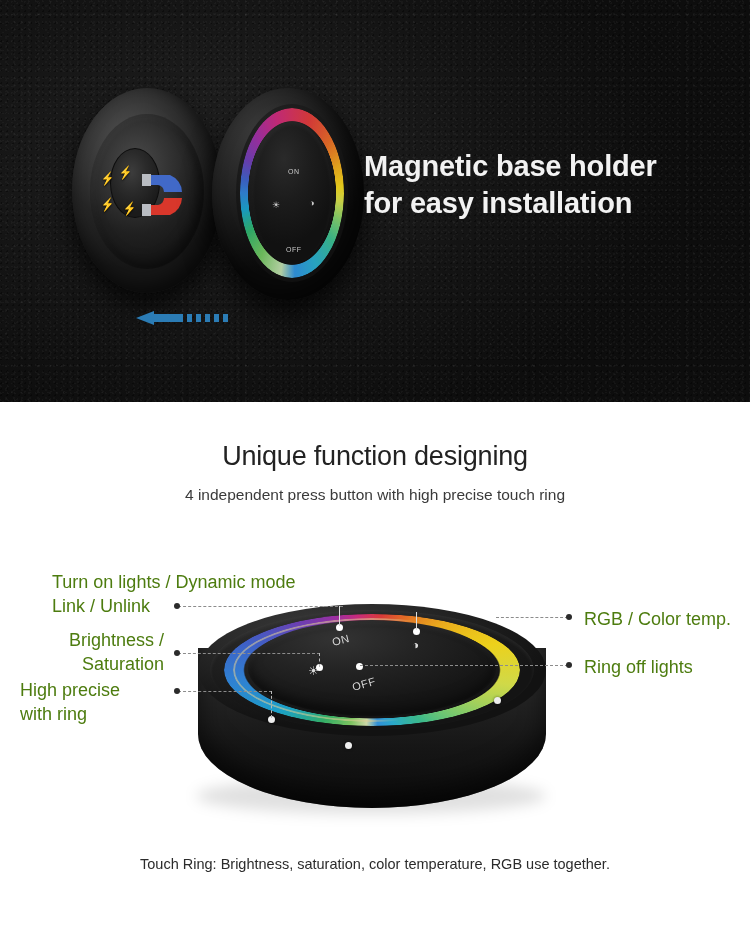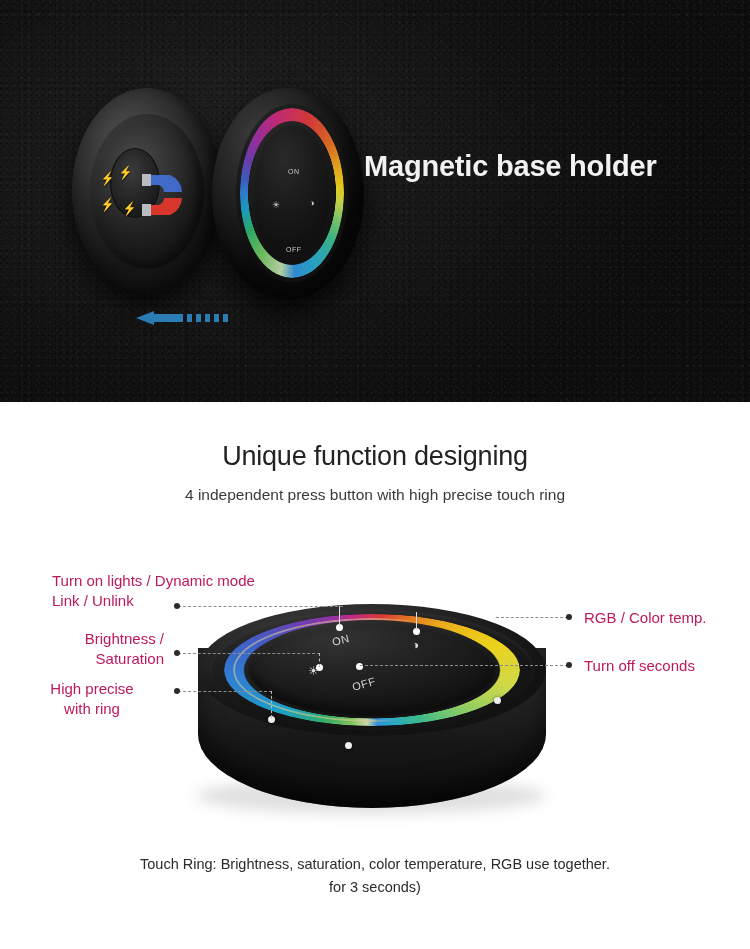--- a/index.html
+++ b/index.html
@@ -173,21 +173,21 @@
     box-shadow:inset 0 2px 6px rgba(255,255,255,.06), inset 0 -6px 12px rgba(0,0,0,.5);
   }
   .pbtn { position:absolute; color:#dadada; font-size:11px; letter-spacing:.6px; }
   .pglyph { position:absolute; color:#dcdcdc; font-size:12px; }
   .ringdot { position:absolute; width:7px; height:7px; border-radius:50%; background:#eee;
              box-shadow:0 0 3px rgba(0,0,0,.5); }
   .leaddot-w { position:absolute; width:7px; height:7px; border-radius:50%; background:#fff; }
   .leadline-w { position:absolute; width:1px; background:#ddd; }
 
   
-  .cal-label { position:absolute; font-size:15px; color:#be185d; line-height:1.32; }
+  .cal-label { position:absolute; font-size:18px; color:#4d7c0f; line-height:1.32; }
   .cal-dot { position:absolute; width:6px; height:6px; border-radius:50%; background:#2b2b2b; }
   .cal-dash {
     position:absolute; height:0; border-top:1px dashed #8c8c8c;
   }
   .cal-dash-v { position:absolute; width:0; border-left:1px dashed #b9b9b9; }
 
   .bottom-note {
     position:absolute; left:0; top:853px; width:750px; text-align:center;
     font-size:14.5px; color:#2b2b2b; line-height:1.62;
   }
@@ -232,20 +232,21 @@
     <div class="arrow-dash" style="left:51px;"></div>
     <div class="arrow-dash" style="left:60px;"></div>
     <div class="arrow-dash" style="left:69px;"></div>
     <div class="arrow-dash" style="left:78px;"></div>
     <div class="arrow-dash" style="left:87px;"></div>
   </div>
 
   <div class="hero-text">
     <div class="hero-h1">
       <div>Magnetic base holder</div>
+      <div>for easy installation</div>
     </div>
     <div class="hero-sub">
     </div>
   </div>
 </section>
 
 <section class="lower"></section>
 
 <div class="sec-title" style="position:absolute; top:441px;">Unique function designing</div>
 <div class="sec-sub" style="position:absolute; top:486px;text-align:center;">4 independent press button with high precise touch ring</div>
@@ -292,24 +293,23 @@
 <div class="cal-label" style="left:52px; top:571px; width:112px; text-align:left; white-space:nowrap;">
   <div>Turn on lights / Dynamic mode</div>
   <div>Link / Unlink</div>
 </div>
 
 <div class="cal-label" style="left:20px; top:629px; width:144px; text-align:right;">
   <div>Brightness /</div>
   <div>Saturation</div>
 </div>
 
-<div class="cal-label" style="left:20px; top:679px; width:144px; text-align:center;">
+<div class="cal-label" style="left:20px; top:679px; width:144px; text-align:left;">
   <div>High precise</div>
   <div>with ring</div>
 </div>
 
 <div class="cal-label" style="left:584px; top:608px;">RGB / Color  temp.</div>
-<div class="cal-label" style="left:584px; top:656px;">Turn off seconds</div>
+<div class="cal-label" style="left:584px; top:656px;">Ring off lights</div>
 
 <div class="bottom-note">
   <div>Touch Ring: Brightness, saturation, color temperature, RGB use together.</div>
-  <div>for 3 seconds)</div>
 </div>
 
 </body></html>

